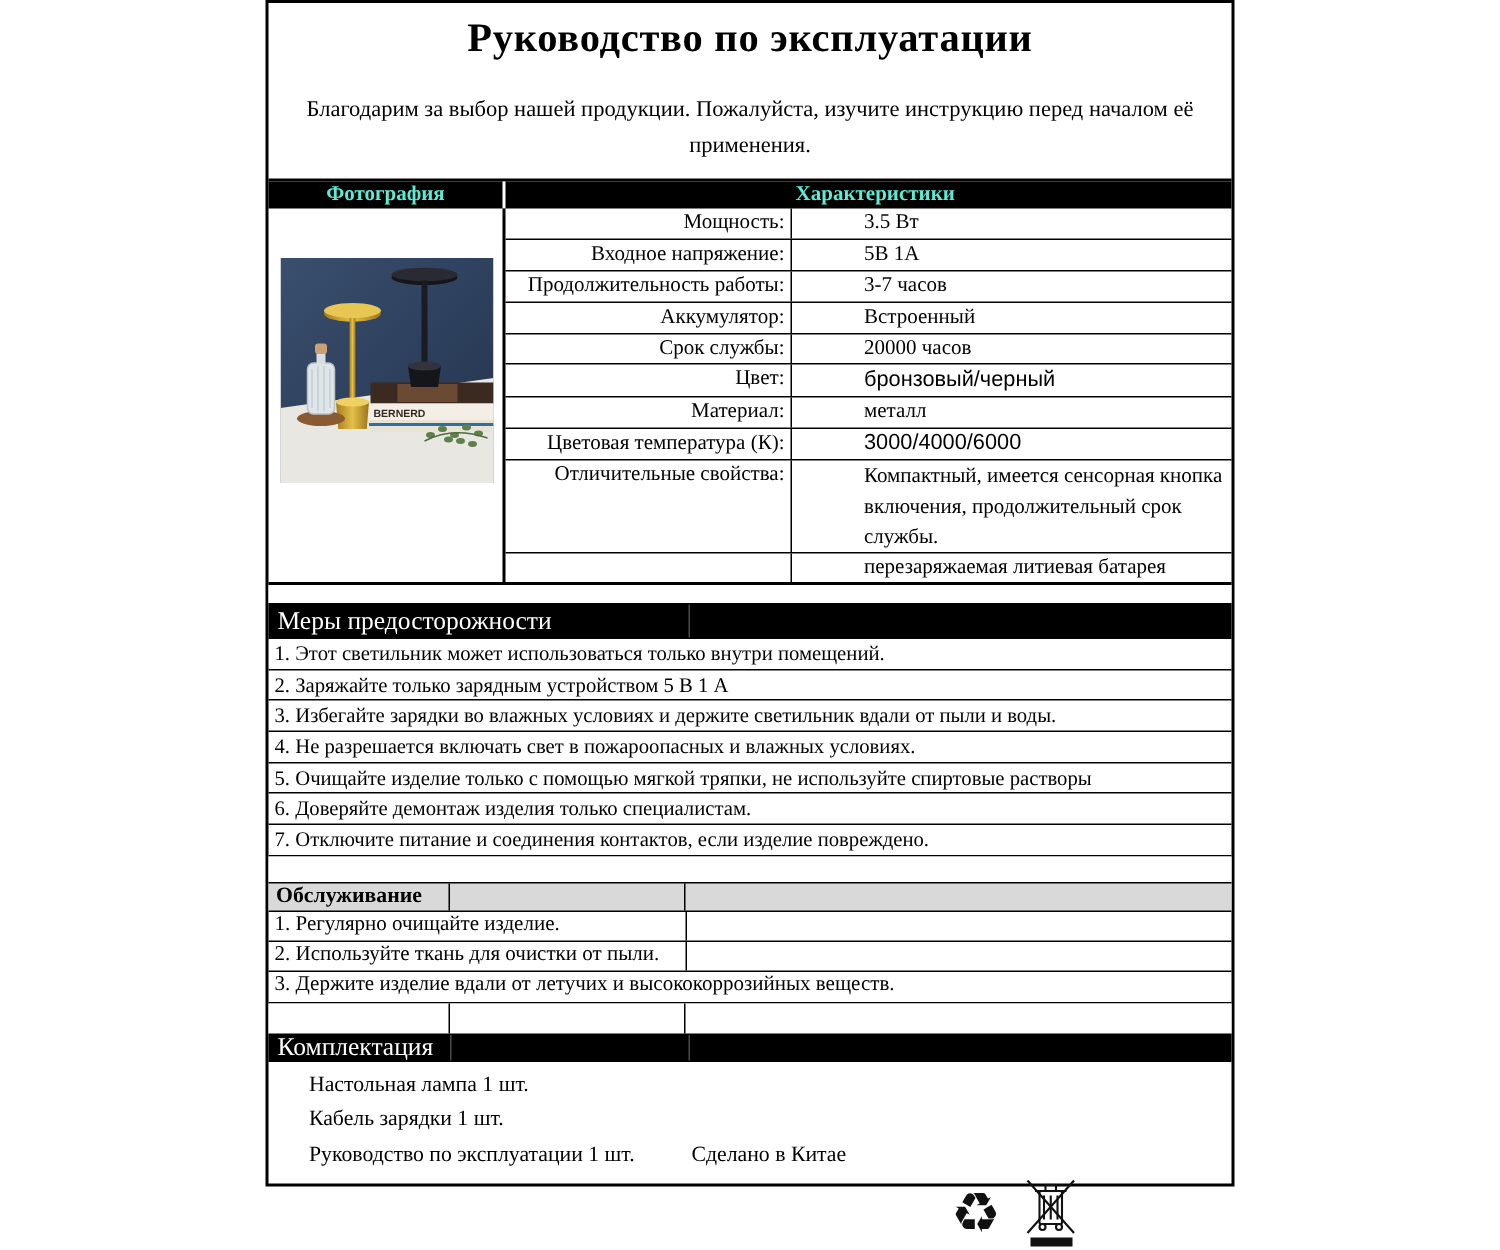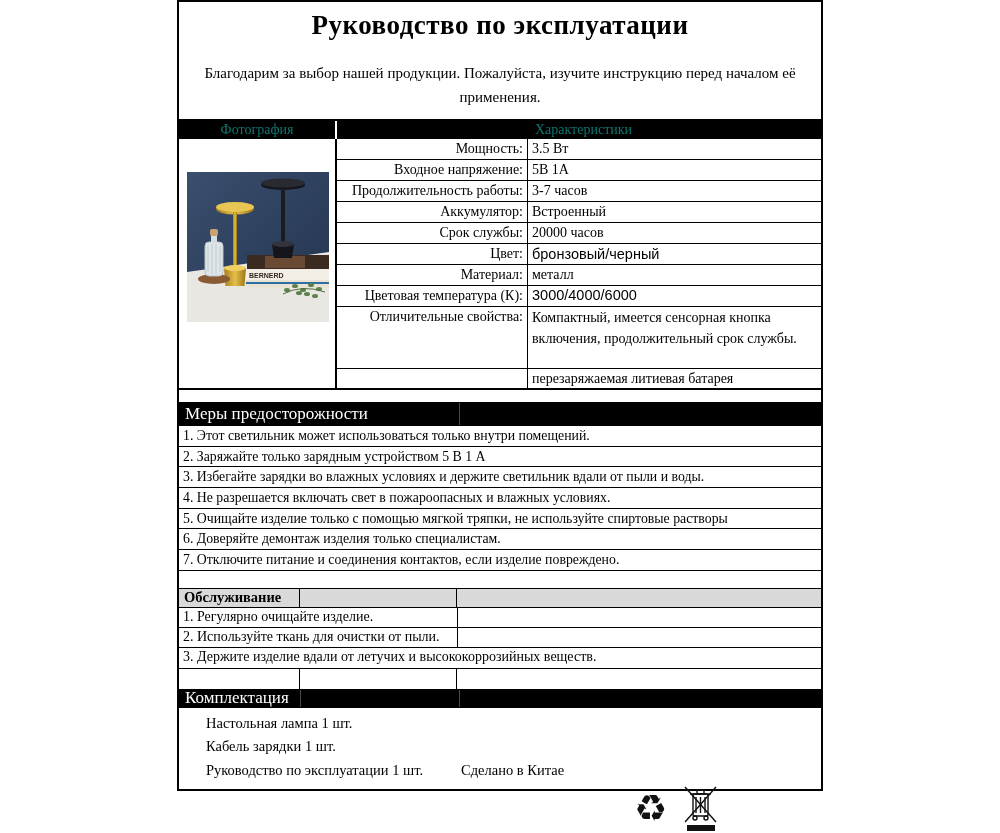--- a/index.html
+++ b/index.html
@@ -10,29 +10,29 @@
   }
   .doc {
     position:absolute; left:177px; top:0; width:646px; height:791px;
     border:2px solid #000; background:#fff;
   }
   
   .title-block { height:119px; border-bottom:2px solid #000; text-align:center; }
   .title { font-size:27px; font-weight:bold; padding-top:8px; letter-spacing:0.5px; }
   .intro { font-size:15px; width:600px; margin:20px auto 0; line-height:1.6; }
   
-  .tbl-head { display:flex; background:#000; color:#0f766e; font-weight:normal; font-size:14px; height:18px; line-height:17px;gap:9px; }
+  .tbl-head { display:flex; background:#000; color:#5eead4; font-weight:bold; font-size:14px; height:18px; line-height:17px;gap:9px; }
   .tbl-head .c1 { width:158px; text-align:center; border-right:2px solid #fff; }
   .tbl-head .c2 { flex:1; text-align:center; }
   
   .char-wrap { display:flex; border-bottom:2px solid #000; height:251px; }
   .photo-cell { width:158px; border-right:2px solid #000; position:relative; }
   .photo-cell svg { position:absolute; left:8px; top:33px; }
   .char-rows { flex:1; display:flex; flex-direction:column; }
-  .char-row { display:flex; border-bottom:1.5px solid #000; font-size:14px; }
+  .char-row { display:flex; border-bottom:1.5px solid #000; font-size:14px;gap:44px; }
   .char-row:last-child { border-bottom:none; }
   .r-s  { height:21px; line-height:19px; }
   .r-m  { height:22px; line-height:20px; }
   .r-big{ height:62px; }
   .r-last{ flex:1; line-height:19px; }
   .char-label { width:191px; text-align:right; padding-right:4px; border-right:1.5px solid #000; overflow:hidden; white-space:nowrap; }
   .char-value { flex:1; padding-left:4px; overflow:hidden; }
   .v-sans { font-family:"Liberation Sans", sans-serif; font-size:14.5px; }
   .r-big .char-value { line-height:20.5px; padding-top:1px; }
   

